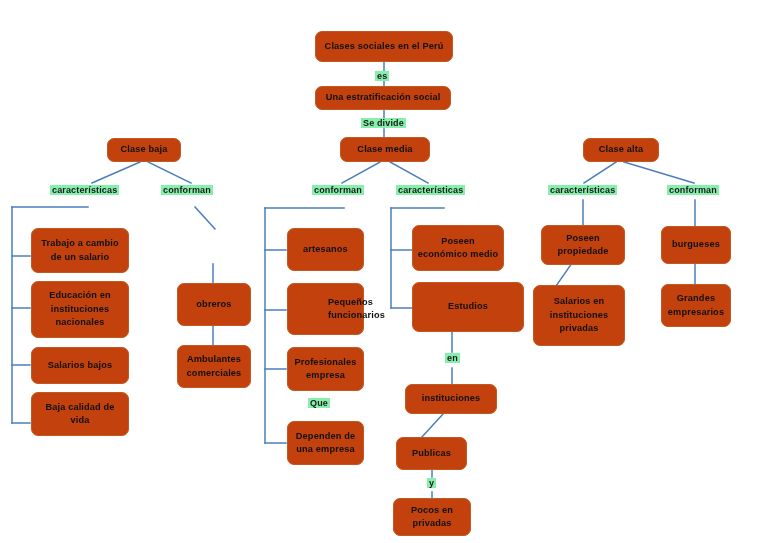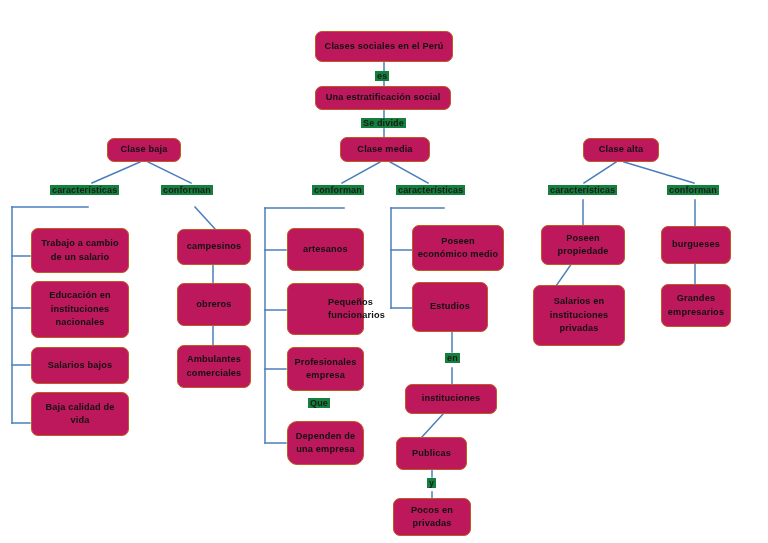--- a/index.html
+++ b/index.html
@@ -22,21 +22,21 @@
     top: 0;
     width: 768px;
     height: 543px;
     pointer-events: none;
   }
   .node {
     position: absolute;
     box-sizing: border-box;
     border: 1.6px solid #C05A21;
     border-radius: 7px;
-    background: #be185d;
+    background: #c2410c;
     color: #111111;
     font-size: 9.2px;
     font-weight: bold;
     line-height: 1.45;
     letter-spacing: .15px;
     display: flex;
     align-items: center;
     justify-content: center;
     text-align: center;
     padding: 2px 4px;
@@ -45,21 +45,21 @@
   .node span { display: block; width: 100%; }
   .lbl {
     position: absolute;
     font-size: 9px;
     font-weight: bold;
     color: #1a1a1a;
     letter-spacing: .15px;
     white-space: nowrap;
     text-align: center;
     z-index: 4;
-    background: #15803d;
+    background: #86efac;
     padding: 0 2px;
   }
 </style>
 </head>
 <body>
 
 <div id="canvas">
 
   <svg class="links" viewBox="0 0 768 543" xmlns="http://www.w3.org/2000/svg">
     <g stroke="#4A7EBB" stroke-width="1.5" fill="none" stroke-linecap="square">
@@ -158,47 +158,44 @@
   <div class="node" style="left:31px; top:281px; width:98px; height:57px;">
     <span>Educación en instituciones nacionales</span>
   </div>
   <div class="node" style="left:31px; top:347px; width:98px; height:37px;">
     <span>Salarios bajos</span>
   </div>
   <div class="node" style="left:31px; top:392px; width:98px; height:44px;">
     <span>Baja calidad de vida</span>
   </div>
 
-  <div class="node" style="left:177px; top:229px; width:74px; height:36px;">
-    <span>campesinos</span>
-  </div>
   <div class="node" style="left:177px; top:345px; width:74px; height:43px;">
     <span>Ambulantes comerciales</span>
   </div>
   <div class="node" style="left:177px; top:283px; width:74px; height:43px;">
     <span>obreros</span>
   </div>
 
   <div class="node" style="left:287px; top:228px; width:77px; height:43px;">
     <span>artesanos</span>
   </div>
   <div class="node" style="left:287px; top:283px; width:77px; height:52px;padding-left:40px;">
     <span>Pequeños funcionarios</span>
   </div>
   <div class="node" style="left:287px; top:347px; width:77px; height:44px;">
     <span>Profesionales empresa</span>
   </div>
-  <div class="node" style="left:287px; top:421px; width:77px; height:44px;border-radius:10px;">
+  <div class="node" style="left:287px; top:421px; width:77px; height:44px;">
     <span>Dependen de una empresa</span>
   </div>
 
   <div class="node" style="left:412px; top:225px; width:92px; height:46px;">
     <span>Poseen económico medio</span>
   </div>
-  <div class="node" style="left:412px; top:282px; width:76px; height:50px;">
+  <div class="node" style="left:412px; top:282px; width:112px; height:50px;">
     <span>Estudios</span>
   </div>
 
   <div class="node" style="left:405px; top:384px; width:92px; height:30px;">
     <span>instituciones</span>
   </div>
   <div class="node" style="left:396px; top:437px; width:71px; height:33px;">
     <span>Publicas</span>
   </div>
   <div class="node" style="left:393px; top:498px; width:78px; height:38px;justify-content:flex-end;">

